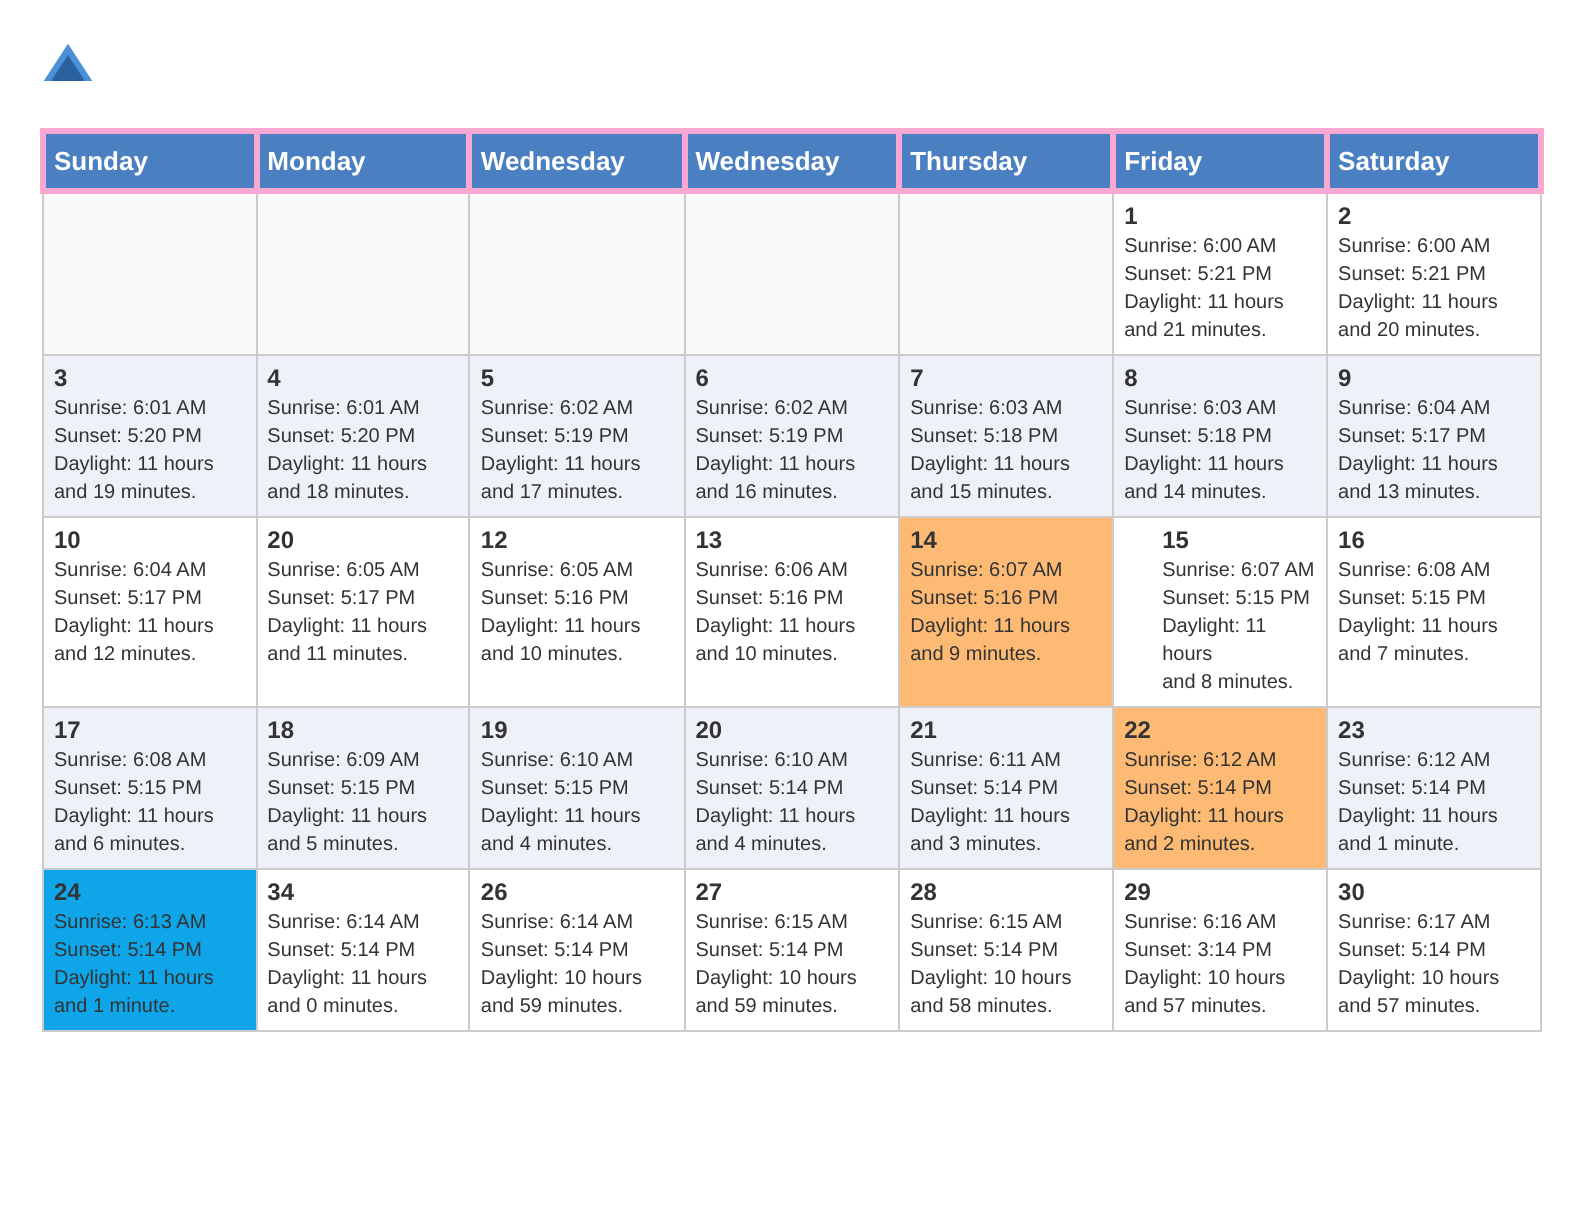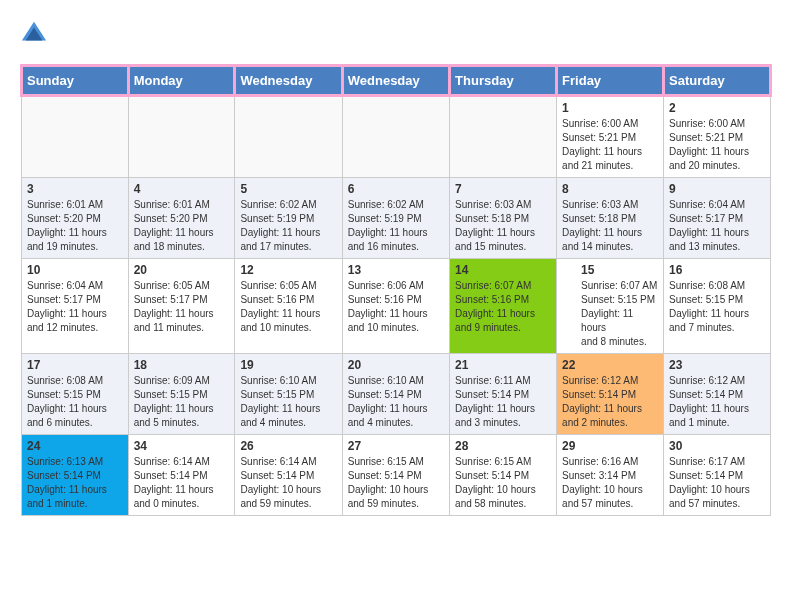--- a/index.html
+++ b/index.html
@@ -219,21 +219,21 @@
 Daylight: 11 hours
 and 10 minutes.</div>
         </td>
         <td style="background: rgb(255, 255, 255);">
           <span class="day-number">13</span>
           <div class="day-info" style="white-space: pre-line;">Sunrise: 6:06 AM
 Sunset: 5:16 PM
 Daylight: 11 hours
 and 10 minutes.</div>
         </td>
-        <td style="background: #84cc16;">
+        <td style="background: #fdba74;">
           <span class="day-number">14</span>
           <div class="day-info" style="white-space: pre-line;">Sunrise: 6:07 AM
 Sunset: 5:16 PM
 Daylight: 11 hours
 and 9 minutes.</div>
         </td>
         <td style="background: rgb(255, 255, 255); padding-left: 24px;">
           <span class="day-number">15</span>
           <div class="day-info" style="white-space: pre-line;">Sunrise: 6:07 AM
 Sunset: 5:15 PM

